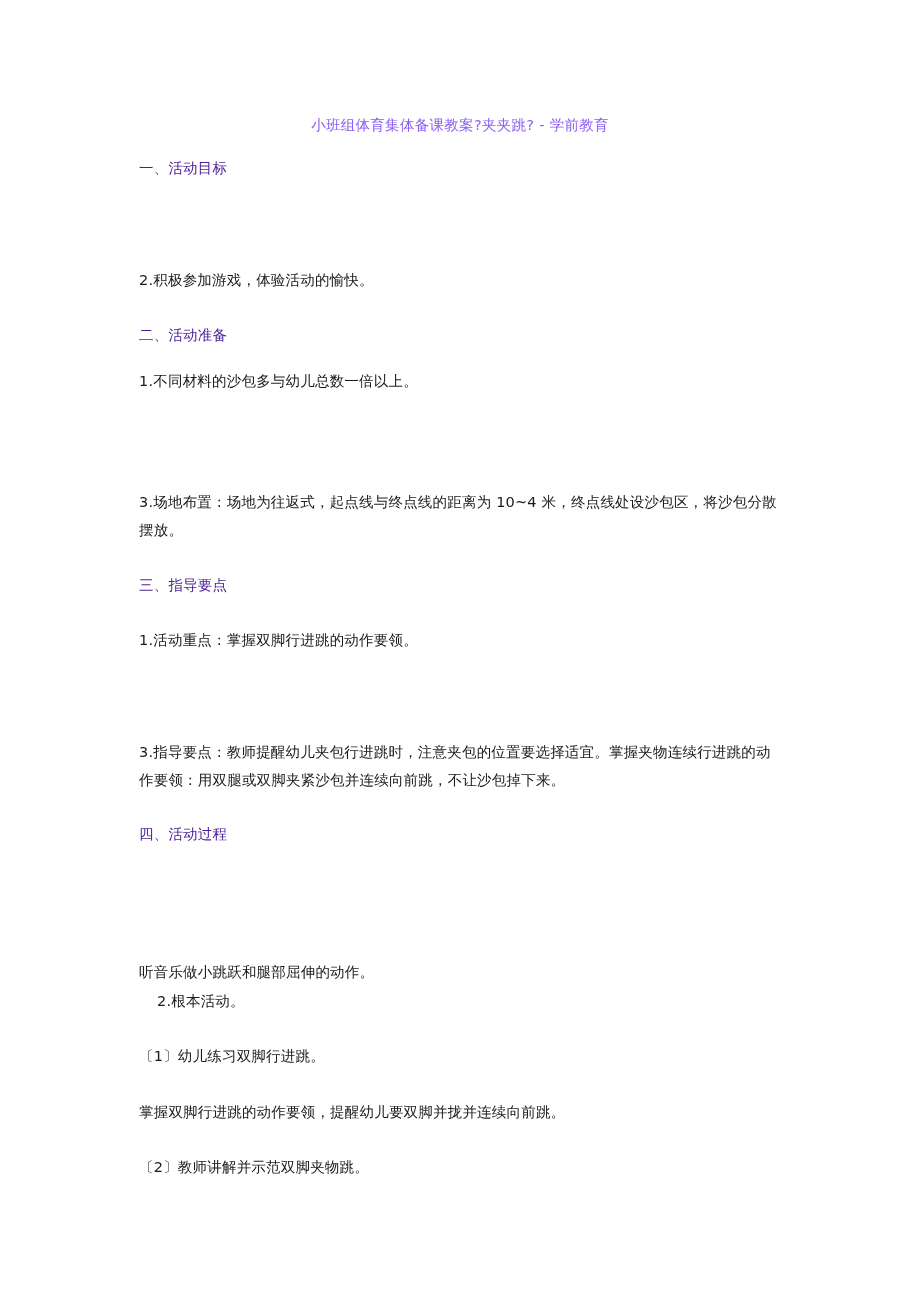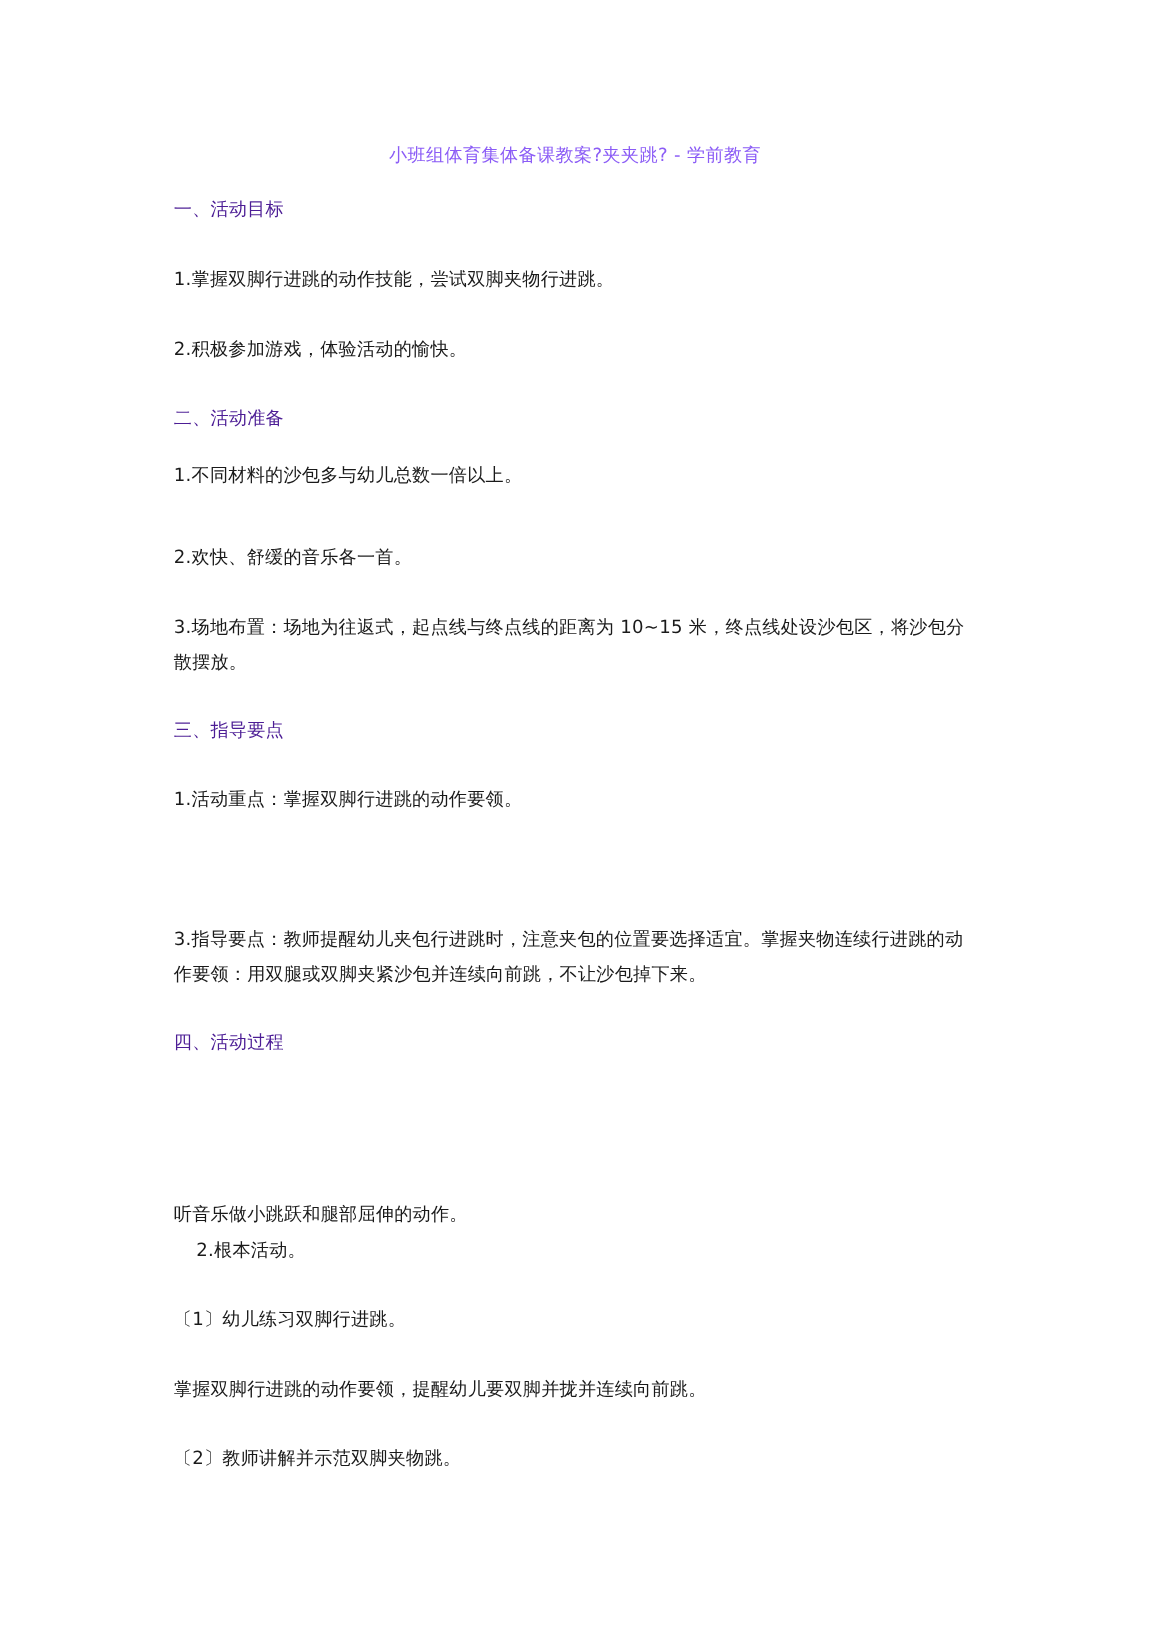--- a/index.html
+++ b/index.html
@@ -52,27 +52,25 @@
     }
   </style>
 </head>
 <body>
 
 <div class="page">
 
   <div class="title">小班组体育集体备课教案?夹夹跳? -  学前教育</div>
 
   <div class="line heading" style="top:154px;">一、活动目标</div>
-  <div class="line" style="top:210px;">1.掌握双脚行进跳的动作技能，尝试双脚夹物行进跳。</div>
   <div class="line" style="top:266px;">2.积极参加游戏，体验活动的愉快。</div>
 
   <div class="line heading" style="top:321px;">二、活动准备</div>
   <div class="line" style="top:367px;">1.不同材料的沙包多与幼儿总数一倍以上。</div>
-  <div class="line" style="top:432px;">2.欢快、舒缓的音乐各一首。</div>
-  <div class="line wrap" style="top:488px;">3.场地布置：场地为往返式，起点线与终点线的距离为 10~15 米，终点线处设沙包区，将沙包分散摆放。</div>
+  <div class="line wrap" style="top:488px;">3.场地布置：场地为往返式，起点线与终点线的距离为 10~4 米，终点线处设沙包区，将沙包分散摆放。</div>
 
   <div class="line heading" style="top:571px;">三、指导要点</div>
   <div class="line" style="top:626px;">1.活动重点：掌握双脚行进跳的动作要领。</div>
   <div class="line wrap" style="top:738px;">3.指导要点：教师提醒幼儿夹包行进跳时，注意夹包的位置要选择适宜。掌握夹物连续行进跳的动作要领：用双腿或双脚夹紧沙包并连续向前跳，不让沙包掉下来。</div>
 
   <div class="line heading" style="top:820px;">四、活动过程</div>
   <div class="line" style="top:958px;">听音乐做小跳跃和腿部屈伸的动作。</div>
   <div class="line" style="top:987px;margin-left:18px;">2.根本活动。</div>
   <div class="line" style="top:1042px;">〔1〕幼儿练习双脚行进跳。</div>
   <div class="line" style="top:1098px;">掌握双脚行进跳的动作要领，提醒幼儿要双脚并拢并连续向前跳。</div>

